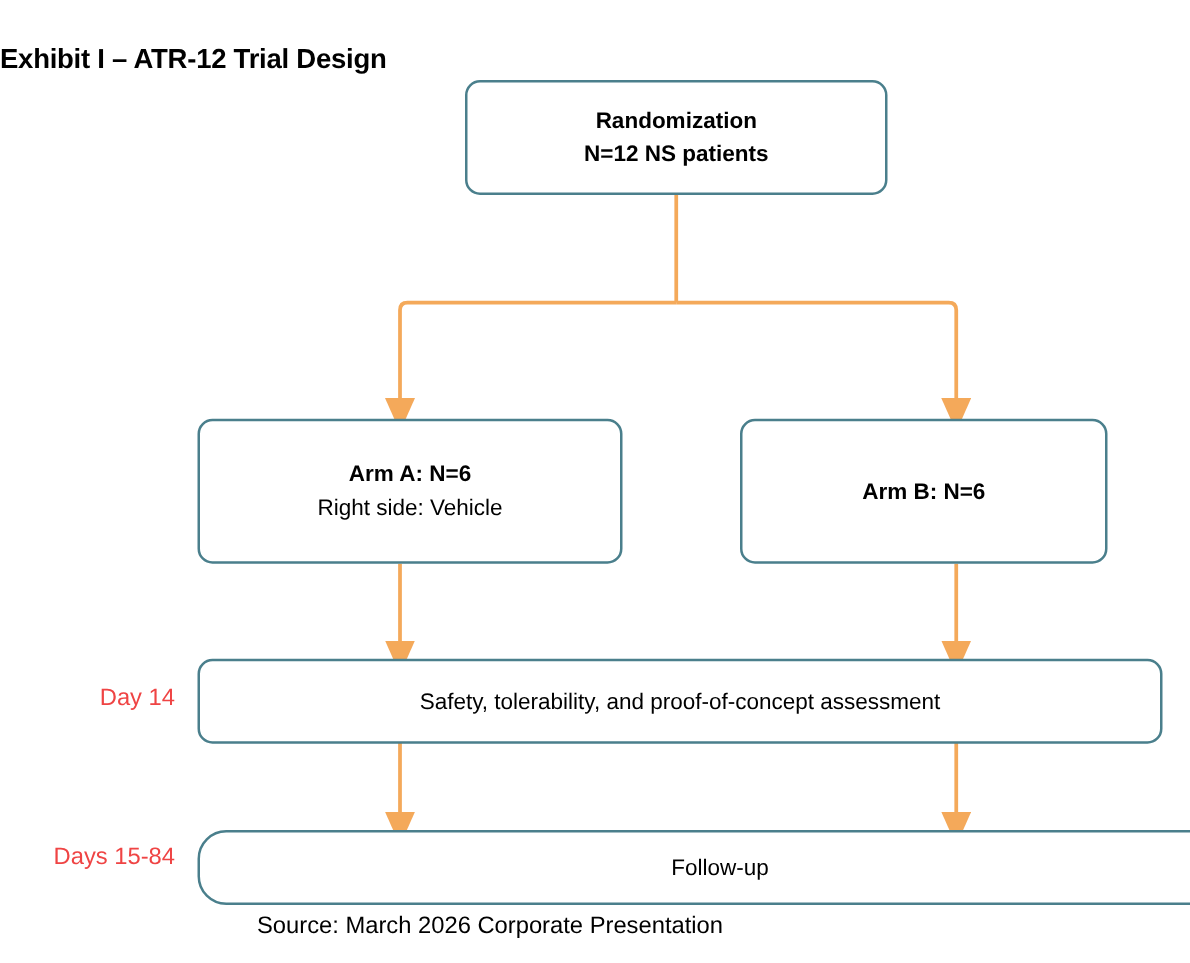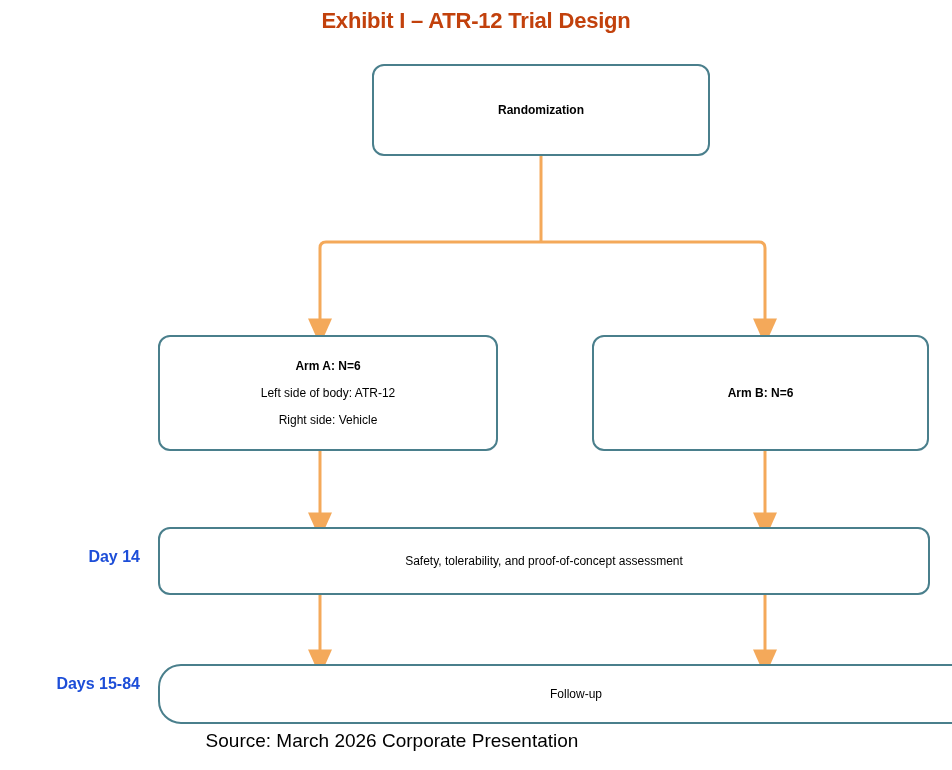--- a/index.html
+++ b/index.html
@@ -16,64 +16,63 @@
     width: 952px;
     height: 770px;
     background: #ffffff;
     overflow: hidden;
   }
 
   
   .title {
     position: absolute;
     left: 0;
-    top: 8px;
+    top: 34px;
     width: 952px;
-    text-align: center;
     font-size: 22px;
     font-weight: bold;
-    color: #c2410c;
+    color: #000000;
     letter-spacing: -0.2px;
   }
 
   
   .node {
     position: absolute;
     box-sizing: border-box;
     border: 2px solid #4a7f8c;
     border-radius: 12px;
     background: #ffffff;
     display: flex;
     flex-direction: column;
     align-items: center;
     justify-content: center;
     text-align: center;
     z-index: 3;
   }
   .node .line {
     display: block;
-    font-size: 12px;
+    font-size: 18px;
     line-height: 27px;
     color: #000000;
     white-space: nowrap;
   }
   .node .line.bold { font-weight: bold; }
 
   #node-randomization { left: 372px; top: 64px; width: 338px; height: 92px; }
   #node-arm-a { left: 158px; top: 335px; width: 340px; height: 116px; }
-  #node-arm-b { left: 592px; top: 335px; width: 337px; height: 116px; }
+  #node-arm-b { left: 592px; top: 335px; width: 294px; height: 116px; }
   #node-assessment { left: 158px; top: 527px; width: 772px; height: 68px; }
   #node-followup { left: 158px; top: 664px; width: 836px; height: 60px; border-radius: 23px; }
 
   
   .stage-label {
     position: absolute;
-    font-size: 16px;
-    font-weight: bold;
-    color: #1d4ed8;
+    font-size: 19px;
+    font-weight: normal;
+    color: #ef4444;
     white-space: nowrap;
     text-align: right;
   }
   #label-day-14 { left: 0px; top: 548px; width: 148px; padding-right: 8px; box-sizing: border-box; }
   #label-days-15-84 { left: 0px; top: 675px; width: 148px; padding-right: 8px; box-sizing: border-box; }
 
   
   .source {
     position: absolute;
     left: 0;
@@ -119,25 +118,25 @@
 
     <path d="M765,451 L765,516" fill="none" stroke="#f4a95a" stroke-width="3" marker-end="url(#arrowhead)"></path>
 
     <path d="M320,589 L320,653" fill="none" stroke="#f4a95a" stroke-width="3" marker-end="url(#arrowhead)"></path>
 
     <path d="M765,589 L765,653" fill="none" stroke="#f4a95a" stroke-width="3" marker-end="url(#arrowhead)"></path>
   </svg>
 
   <div class="node" id="node-randomization">
     <span class="line bold">Randomization</span>
+    <span class="line bold">N=12 NS patients</span>
   </div>
 
   <div class="node" id="node-arm-a">
     <span class="line bold">Arm A: N=6</span>
-    <span class="line">Left side of body: ATR-12</span>
     <span class="line">Right side: Vehicle</span>
   </div>
 
   <div class="node" id="node-arm-b">
     <span class="line bold">Arm B: N=6</span>
   </div>
 
   <div class="node" id="node-assessment">
     <span class="line">Safety, tolerability, and proof-of-concept assessment</span>
   </div>

